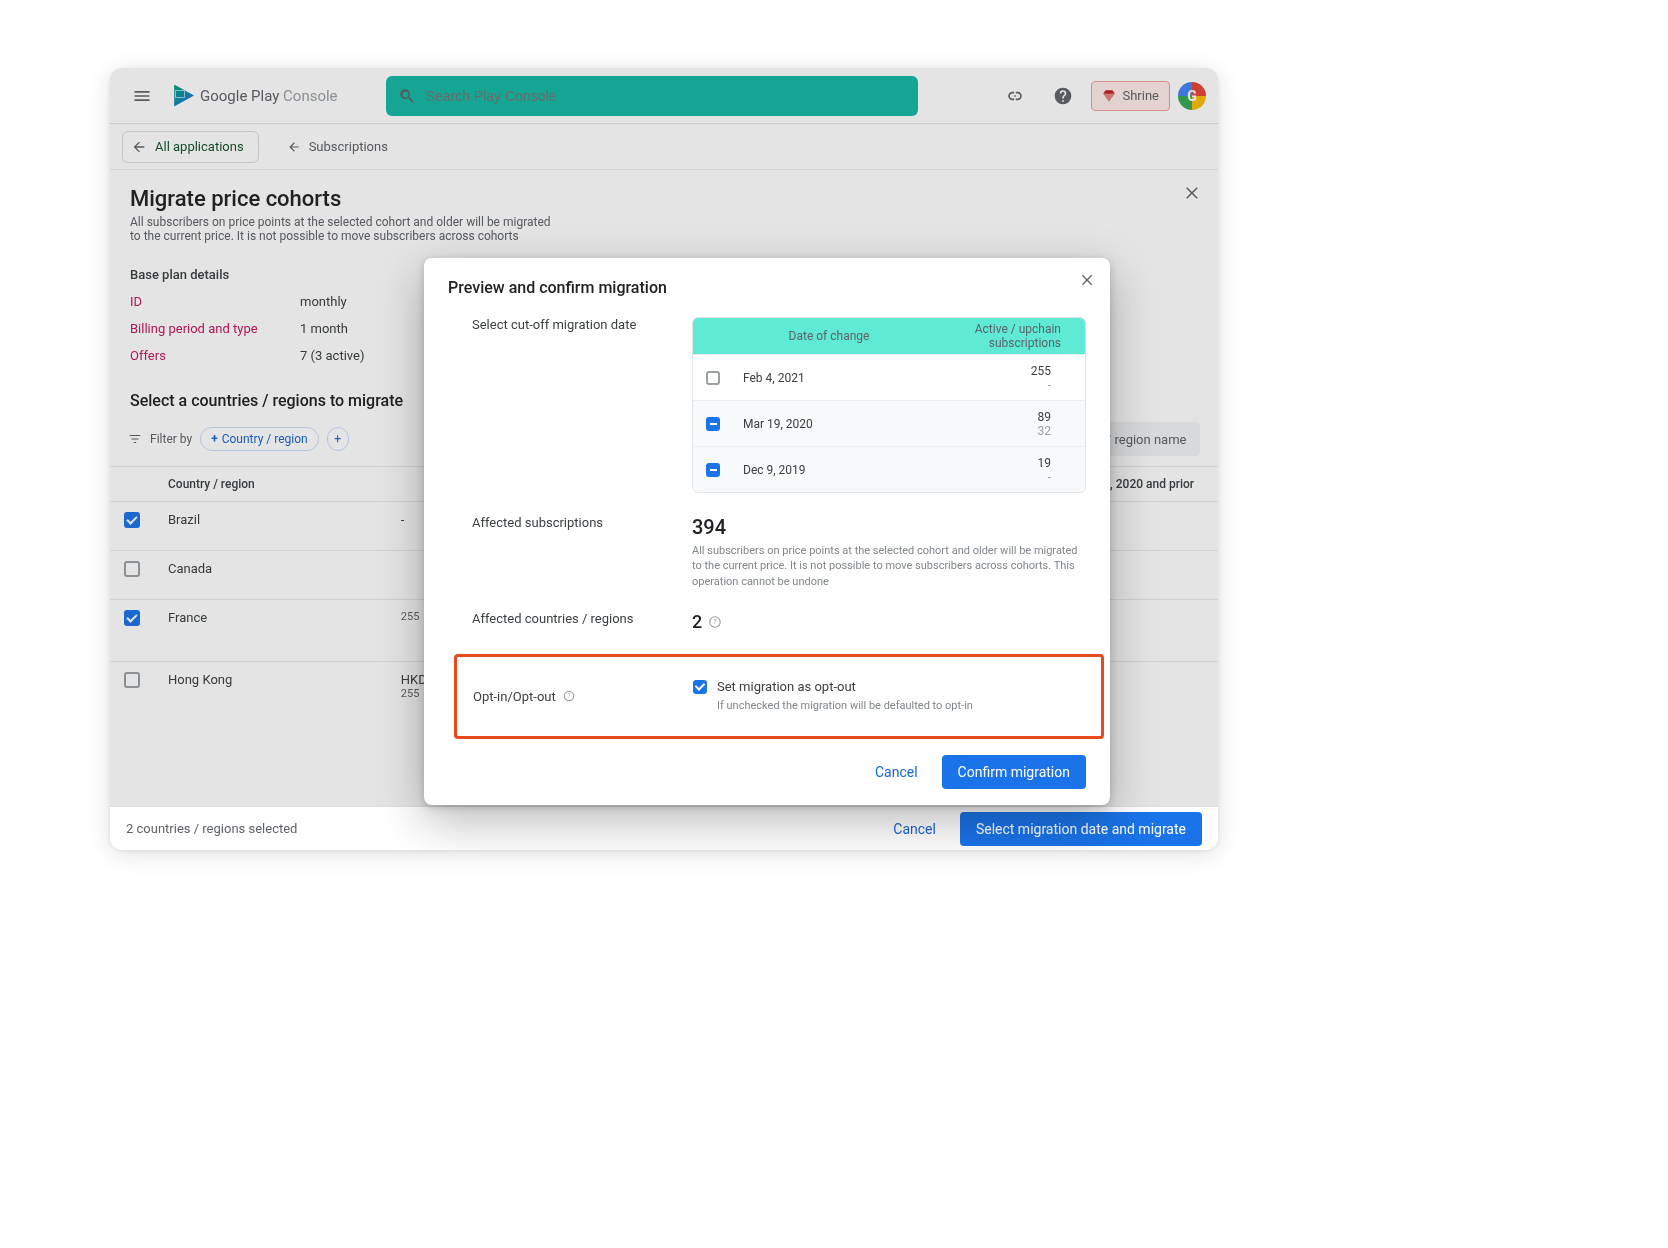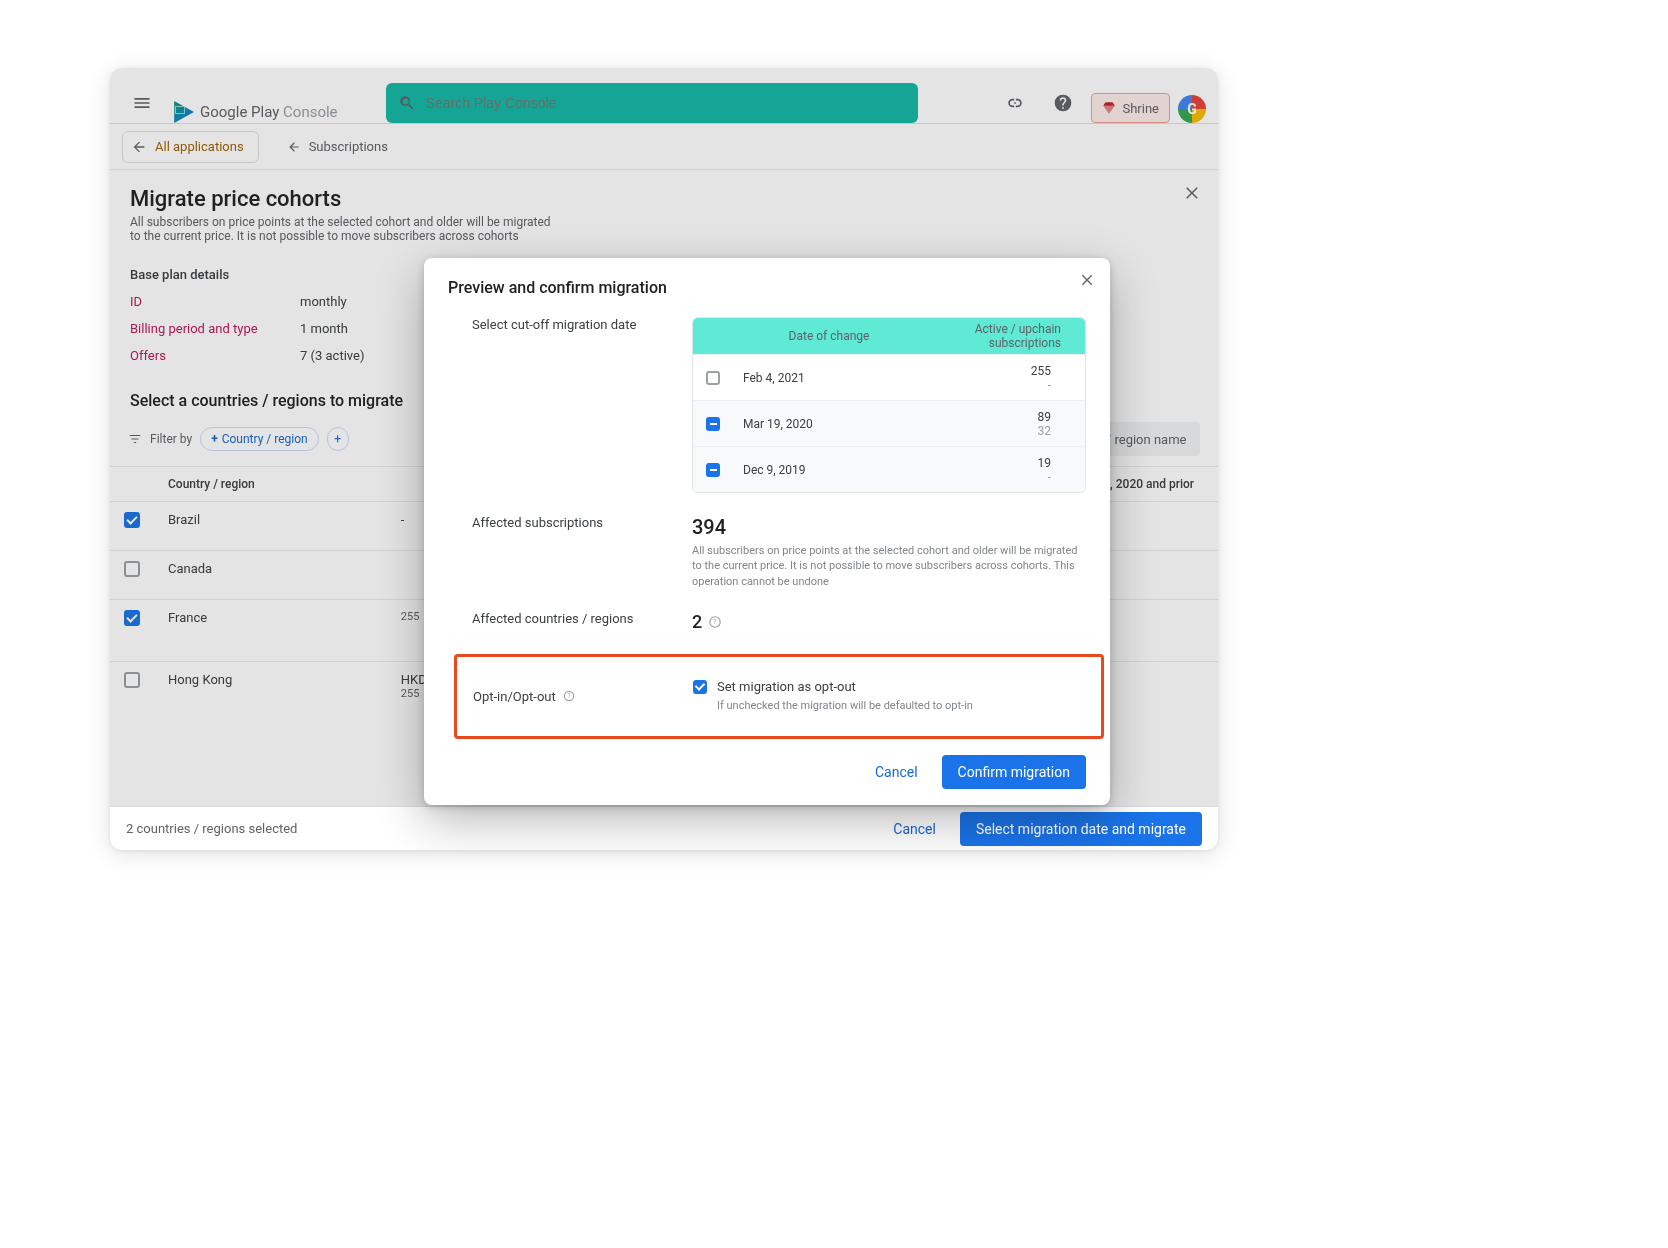--- a/index.html
+++ b/index.html
@@ -19,21 +19,21 @@
     box-shadow: 0 4px 24px rgba(0,0,0,0.12), 0 1px 4px rgba(0,0,0,0.08);
     background: #fff;
   }
   .scrim {
     position: absolute; inset: 0;
     background: rgba(32,33,36,0.12);
     pointer-events: none;
   }
   
   .appbar {
-    display: flex; align-items: flex-end;
+    display: flex; align-items: center;
     height: 56px;
     padding: 0 12px;
     gap: 8px;
     border-bottom: 1px solid #e0e0e0;
     background: #fff;
   }
   .iconbtn {
     width: 40px; height: 40px;
     display: inline-flex; align-items: center; justify-content: center;
     border-radius: 50%;
@@ -84,21 +84,21 @@
   }
   
   .crumbs {
     display:flex; align-items:center; height:46px;
     border-bottom:1px solid #e8eaed;
   }
   .crumb-pill{
     margin-left:12px;
     height:32px; display:flex;align-items:center;gap:8px;
     border:1px solid #dadce0; border-radius:6px;
-    padding:0 14px 0 8px; color:#a16207; font-size:13px;
+    padding:0 14px 0 8px; color:#14532d; font-size:13px;
   }
   .crumb-sub { margin-left: 28px; display:flex; align-items:center; gap:8px; color:#5f6368; font-size:13px;}
   .under-title { position:absolute; left:242px; top:110px; font-size:24px; font-weight:500; color:#202124;}
   
   .page-bg {
     position:absolute; left:0; top:102px; right:0; bottom:44px;
     background:#fff;
   }
   .page-bg .mheader { padding: 16px 20px 4px; }
   .page-bg h1 { font-size: 22px; font-weight:500; color:#202124;}

